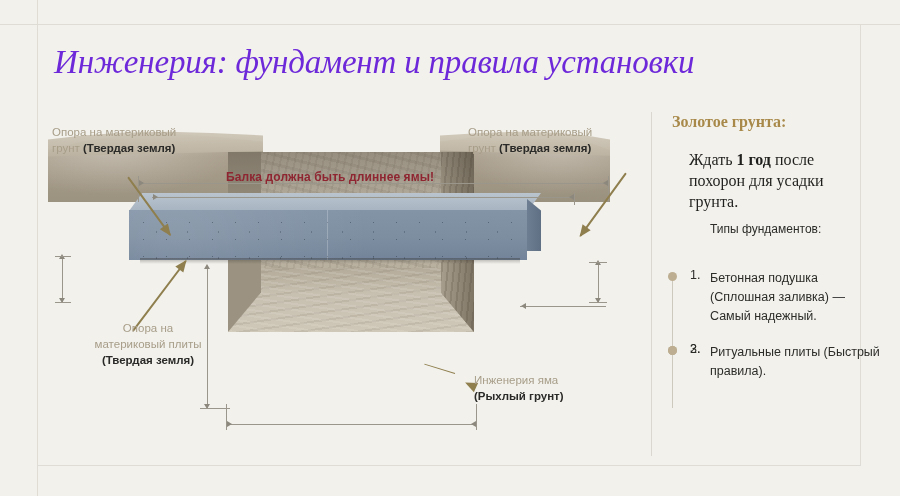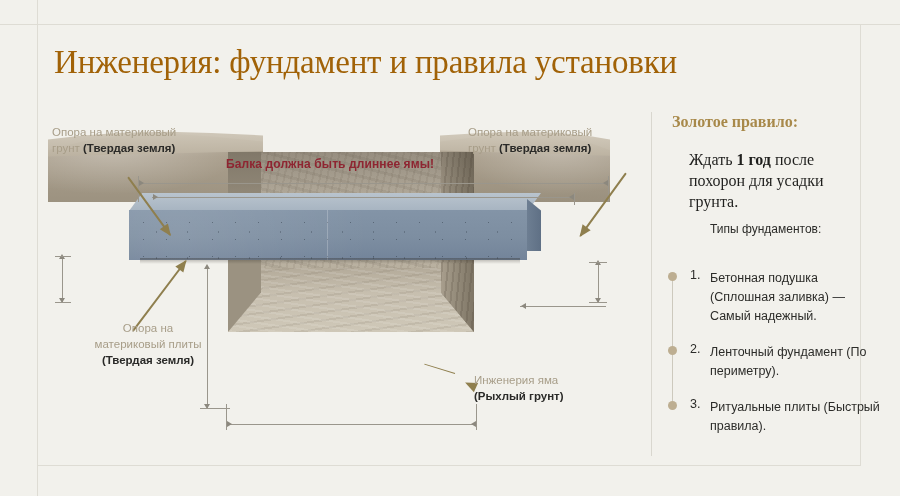--- a/index.html
+++ b/index.html
@@ -12,21 +12,21 @@
 
   
   .frame-v{position:absolute;left:37px;top:0;width:1px;height:496px;background:#dedcd4;}
   .frame-h{position:absolute;left:0;top:24px;width:900px;height:1px;background:#dedcd4;}
   .frame-box{position:absolute;left:37px;top:24px;width:824px;height:442px;border-right:1px solid #dedcd4;border-bottom:1px solid #dedcd4;box-sizing:border-box;pointer-events:none;}
 
   
   .title{
     position:absolute;left:54px;top:44px;
     font-family:"Liberation Serif", serif;
-    font-size:33px;color:#a16207;letter-spacing:-0.2px;white-space:nowrap;
+    font-size:33px;color:#6d28d9;letter-spacing:-0.2px;white-space:nowrap;font-style:italic;
   }
 
   
   .divider{position:absolute;left:651px;top:112px;width:1px;height:344px;background:#d9d7cf;}
 
   
   .ground-left{
     position:absolute;left:48px;top:130px;width:215px;height:72px;
     background:
       radial-gradient(ellipse at 30% 30%, rgba(255,255,255,.28), rgba(0,0,0,0) 60%),
@@ -273,42 +273,41 @@
       <span class="soft">Опора на</span><br>
       <span class="soft">материковый плиты</span><br>
       <b>(Твердая земля)</b>
     </div>
 
     <div class="lbl" style="left:474px;top:372px;width:200px;">
       <span class="soft">Инженерия яма</span><br>
       <b>(Рыхлый грунт)</b>
     </div>
 
-    <div class="warn" style="left:226px;top:157px;">Балка должна быть длиннее ямы!</div>
+    <div class="warn" style="left:226px;top:170px;">Балка должна быть длиннее ямы!</div>
   </div>
 
   <div class="sidebar">
-    <div class="golden-title">Золотое правило:</div>
+    <div class="golden-title">Золотое грунта:</div>
     <div class="golden-body"><span>Ждать </span><b>1 год</b><span> после похорон для усадки грунта.</span></div>
   </div>
 
   <div class="types-title">Типы фундаментов:</div>
 
   <div class="timeline"></div>
 
   <div class="ol">
     <div class="li">
       <span class="dot"></span>
       <span class="num">1.</span>
       <span class="txt">Бетонная подушка (Сплошная заливка) — Самый надежный.</span>
     </div>
     <div class="li">
       <span class="dot"></span>
       <span class="num">2.</span>
-      <span class="txt">Ленточный фундамент (По периметру).</span>
     </div>
     <div class="li">
       <span class="dot"></span>
       <span class="num">3.</span>
       <span class="txt">Ритуальные плиты (Быстрый правила).</span>
     </div>
   </div>
 
 </div>
 

